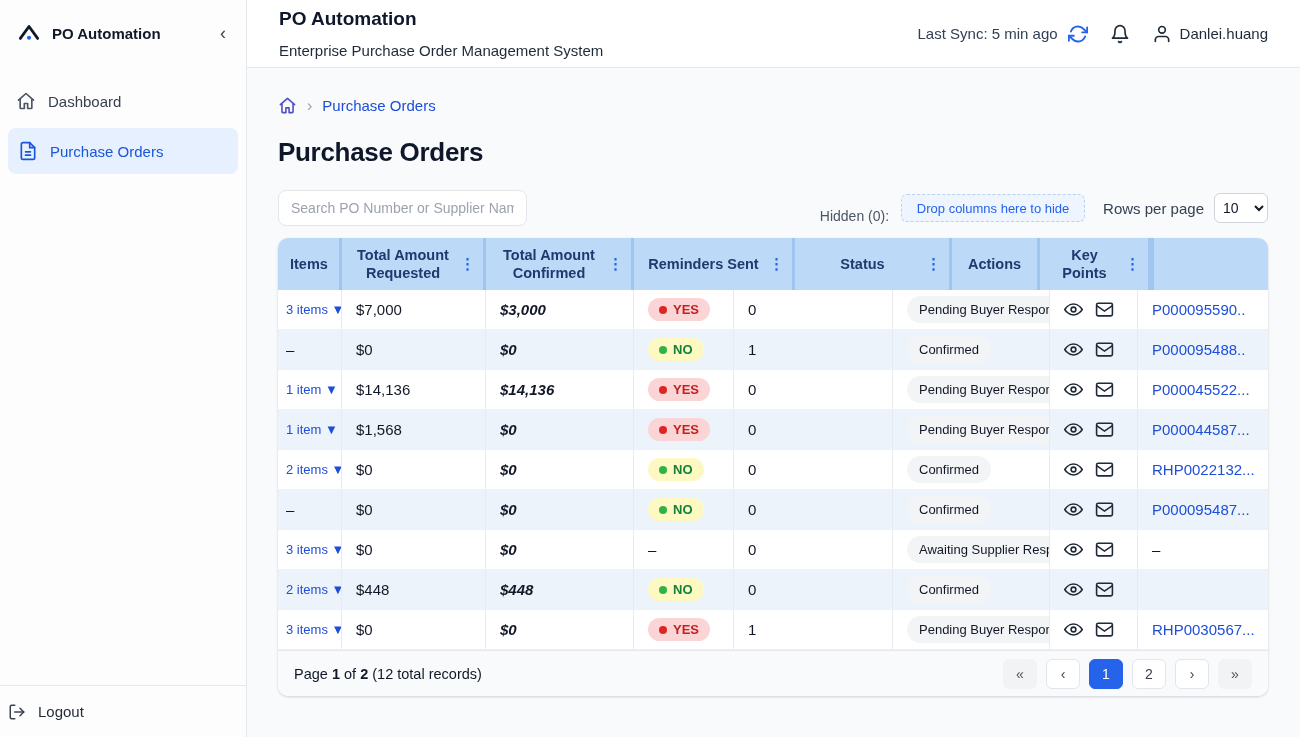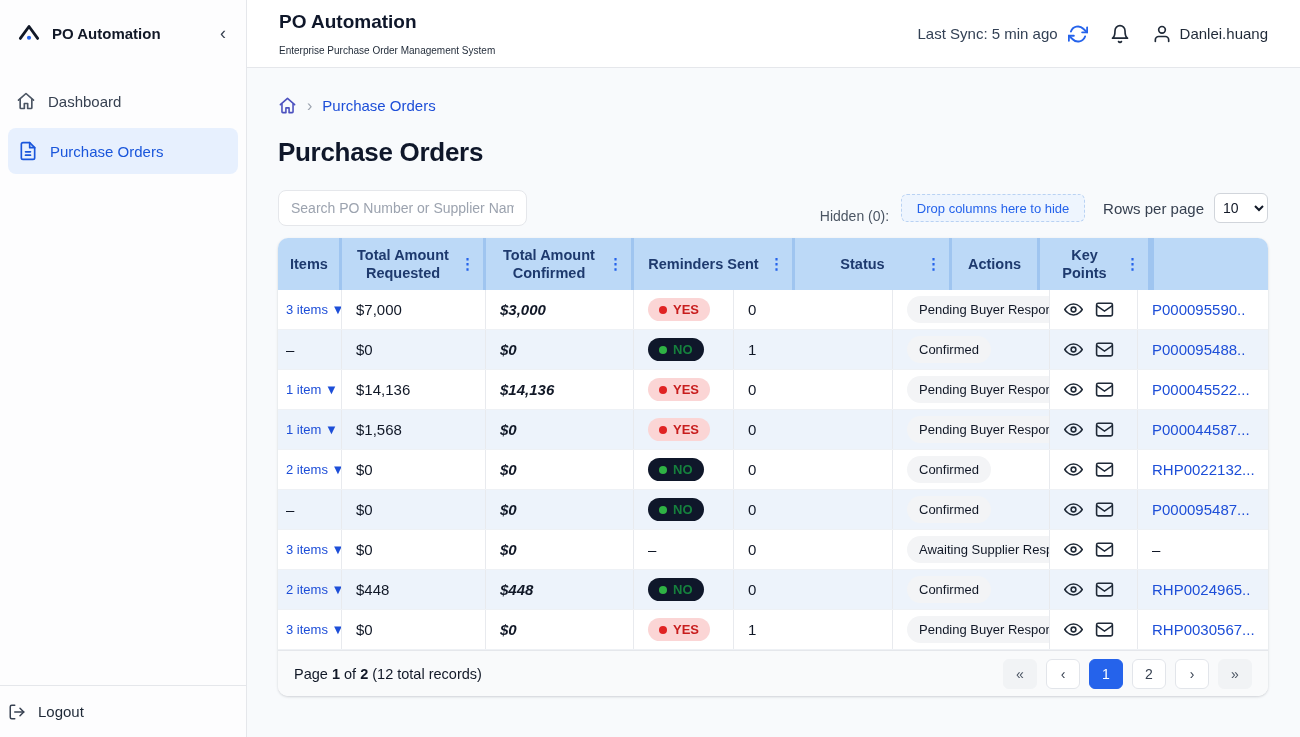--- a/index.html
+++ b/index.html
@@ -38,21 +38,21 @@
   .logout-row .nav-icon { width:18px; height:18px; color:#374151; }
 
   
   .main { flex:1; display:flex; flex-direction:column; }
   .topbar {
     height:68px; background:#ffffff; border-bottom:1px solid #e5e7eb;
     display:flex; align-items:center; justify-content:space-between; padding:0 32px;
     flex-shrink:0;
   }
   .app-title { font-size:19px; font-weight:bold; color:#0f172a; }
-  .app-subtitle { font-size:10px; color:#1f2937; margin-top:12px; }
+  .app-subtitle { font-size:15px; color:#1f2937; margin-top:12px; }
   .topbar-right { display:flex; align-items:flex-end; gap:22px; }
   .sync-group { display:flex; align-items:center; gap:10px; }
   .sync-text { font-size:15px; color:#334155; }
   .icon-btn { width:20px; height:20px; color:#1f2937; cursor:pointer; }
   .refresh-icon { color:#2563eb; }
   .user-group { display:flex; align-items:center; gap:8px; cursor:pointer; }
   .user-name { font-size:15px; color:#1f2937; }
 
   .content { padding:0 0 0 31px; }
 
@@ -125,21 +125,21 @@
   .plain-dash { color:#111827; font-size:15px; }
   .key-link { color:#1d4ed8; font-size:15px; cursor:pointer; text-decoration:none; white-space:nowrap; }
 
   .pill {
     display:inline-flex; align-items:center; gap:6px; border-radius:999px;
     padding:4px 11px; font-size:13px; font-weight:bold; white-space:nowrap;
   }
   .pill .dot { width:8px; height:8px; border-radius:50%; }
   .pill-yes { background:#fbd5d5; color:#c81e1e; }
   .pill-yes .dot { background:#e02424; }
-  .pill-no { background:#0f172a; color:#15803d; }
+  .pill-no { background:#fef9c3; color:#15803d; }
   .pill-no .dot { background:#2fb344; }
 
   .status-pill {
     background:#f3f4f6; color:#111827; font-size:13px; border-radius:999px;
     padding:6px 12px; white-space:nowrap; flex-shrink:0;
   }
   .action-icon { width:19px; height:19px; color:#1f2937; cursor:pointer; flex-shrink:0; }
 
   
   .tfoot {
@@ -518,23 +518,20 @@
         <div class="td td-actions">
           <svg class="action-icon" viewBox="0 0 24 24" fill="none" stroke="currentColor" stroke-width="2">
               <path d="M1 12s4-7 11-7 11 7 11 7-4 7-11 7S1 12 1 12z"></path>
               <circle cx="12" cy="12" r="3"></circle>
             </svg>
           <svg class="action-icon" viewBox="0 0 24 24" fill="none" stroke="currentColor" stroke-width="2">
               <rect x="2" y="4" width="20" height="16" rx="2"></rect>
               <path d="M2 7l10 7 10-7"></path>
             </svg>
         </div>
-        <div class="td td-key">
-            <a class="key-link">RHP0024965..</a>
-          </div>
       </div>
 
       <div class="tr">
         <div class="td td-items">
             <a class="items-link">3 items ▼</a>
           </div>
         <div class="td td-req">$0</div>
         <div class="td td-conf">$0</div>
         <div class="td td-dev">
             <span class="pill pill-yes">

